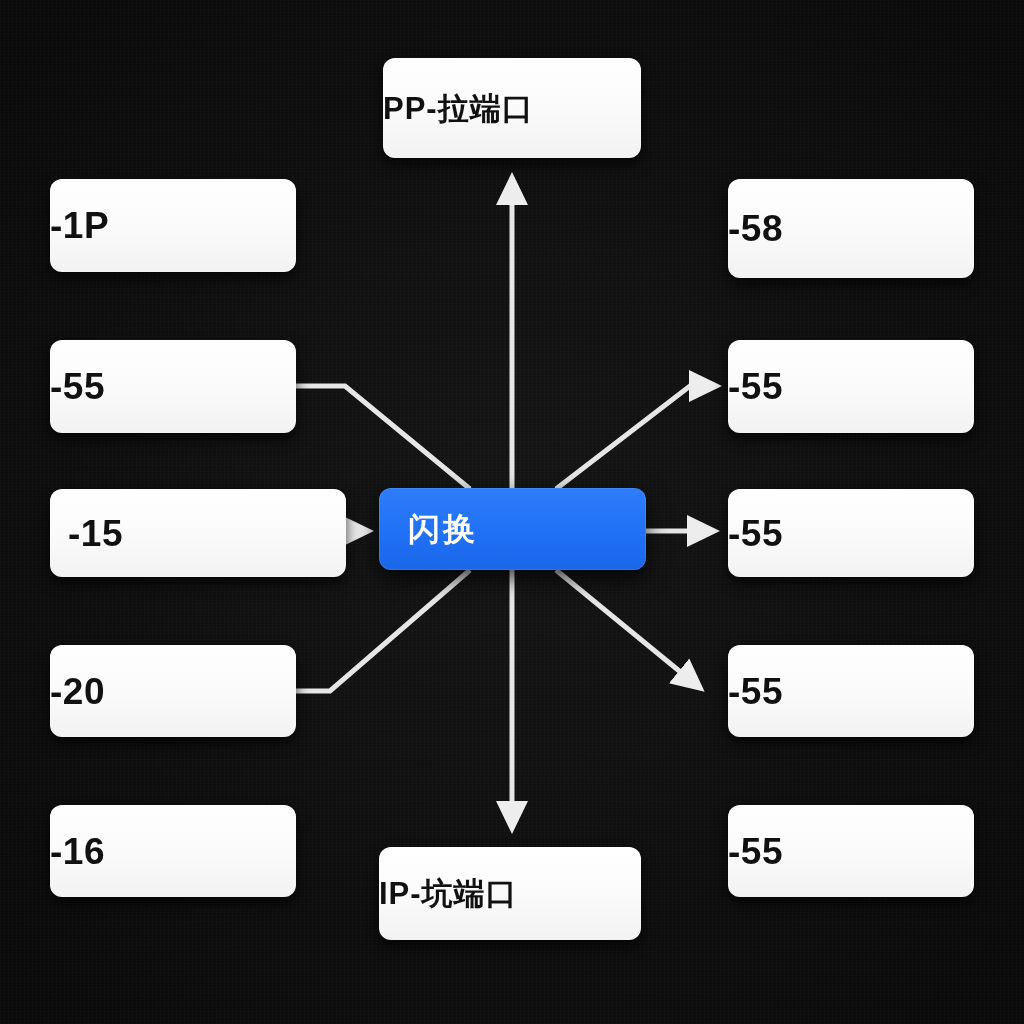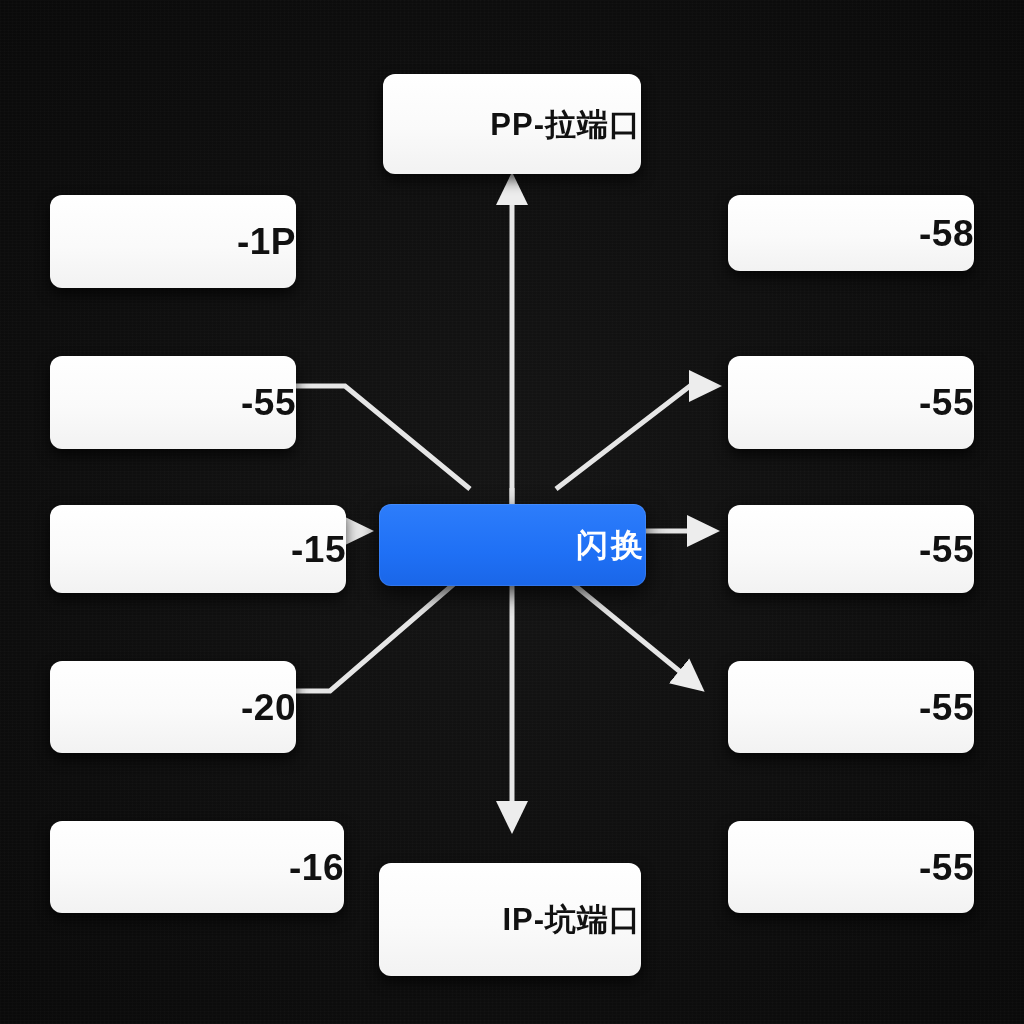--- a/index.html
+++ b/index.html
@@ -26,26 +26,25 @@
     z-index:1;
   }
   svg#edges{
     position:absolute; left:0; top:0;
     width:1024px; height:1024px;
     z-index:2;
     pointer-events:none;
   }
   .node{
     position:absolute;
-    display:flex; align-items:center; justify-content:flex-end;
+    display:flex; align-items:center; justify-content:flex-start;
     border-radius:12px;
     z-index:3;
     box-shadow:0 6px 14px rgba(0,0,0,.72), 0 1px 0 rgba(255,255,255,.06) inset;
     user-select:none;
-    margin-top:16px;
   }
   .node.leaf{
     background:linear-gradient(180deg,#ffffff 0%,#fafafa 55%,#f2f2f2 100%);
     color:#111111;
   }
   .node.center{
     background:linear-gradient(180deg,#2d7dfb 0%,#1f70f5 60%,#1a66e8 100%);
     color:#ffffff;
     box-shadow:0 8px 22px rgba(0,0,0,.75), 0 0 0 1px rgba(255,255,255,.10) inset;
   }
@@ -107,41 +106,41 @@
   </div>
   <div class="node leaf" style="left:50px; top:340px; width:246px; height:93px;">
     <span class="node-label">-55</span>
   </div>
   <div class="node leaf" style="left:50px; top:489px; width:296px; height:88px;padding-left:18px;">
     <span class="node-label">-15</span>
   </div>
   <div class="node leaf" style="left:50px; top:645px; width:246px; height:92px;">
     <span class="node-label">-20</span>
   </div>
-  <div class="node leaf" style="left:50px; top:805px; width:294px; height:92px;">
+  <div class="node leaf" style="left:50px; top:805px; width:246px; height:92px;">
     <span class="node-label">-16</span>
   </div>
 
-  <div class="node leaf" style="left:728px; top:179px; width:246px; height:76px;">
+  <div class="node leaf" style="left:728px; top:179px; width:246px; height:99px;">
     <span class="node-label">-58</span>
   </div>
   <div class="node leaf" style="left:728px; top:340px; width:246px; height:93px;">
     <span class="node-label">-55</span>
   </div>
   <div class="node leaf" style="left:728px; top:489px; width:246px; height:88px;">
     <span class="node-label">-55</span>
   </div>
   <div class="node leaf" style="left:728px; top:645px; width:246px; height:92px;">
     <span class="node-label">-55</span>
   </div>
   <div class="node leaf" style="left:728px; top:805px; width:246px; height:92px;">
     <span class="node-label">-55</span>
   </div>
 
-  <div class="node center" style="left:379px; top:488px; width:267px; height:82px;">
+  <div class="node center" style="left:379px; top:488px; width:267px; height:82px;padding-left:29px;">
     <span class="node-label">闪换</span>
   </div>
 
-  <div class="node leaf port" style="left:379px; top:847px; width:262px; height:113px;">
+  <div class="node leaf port" style="left:379px; top:847px; width:262px; height:93px;">
     <span class="node-label">IP-坑端口</span>
   </div>
 
 </div>
 
 </body></html>

